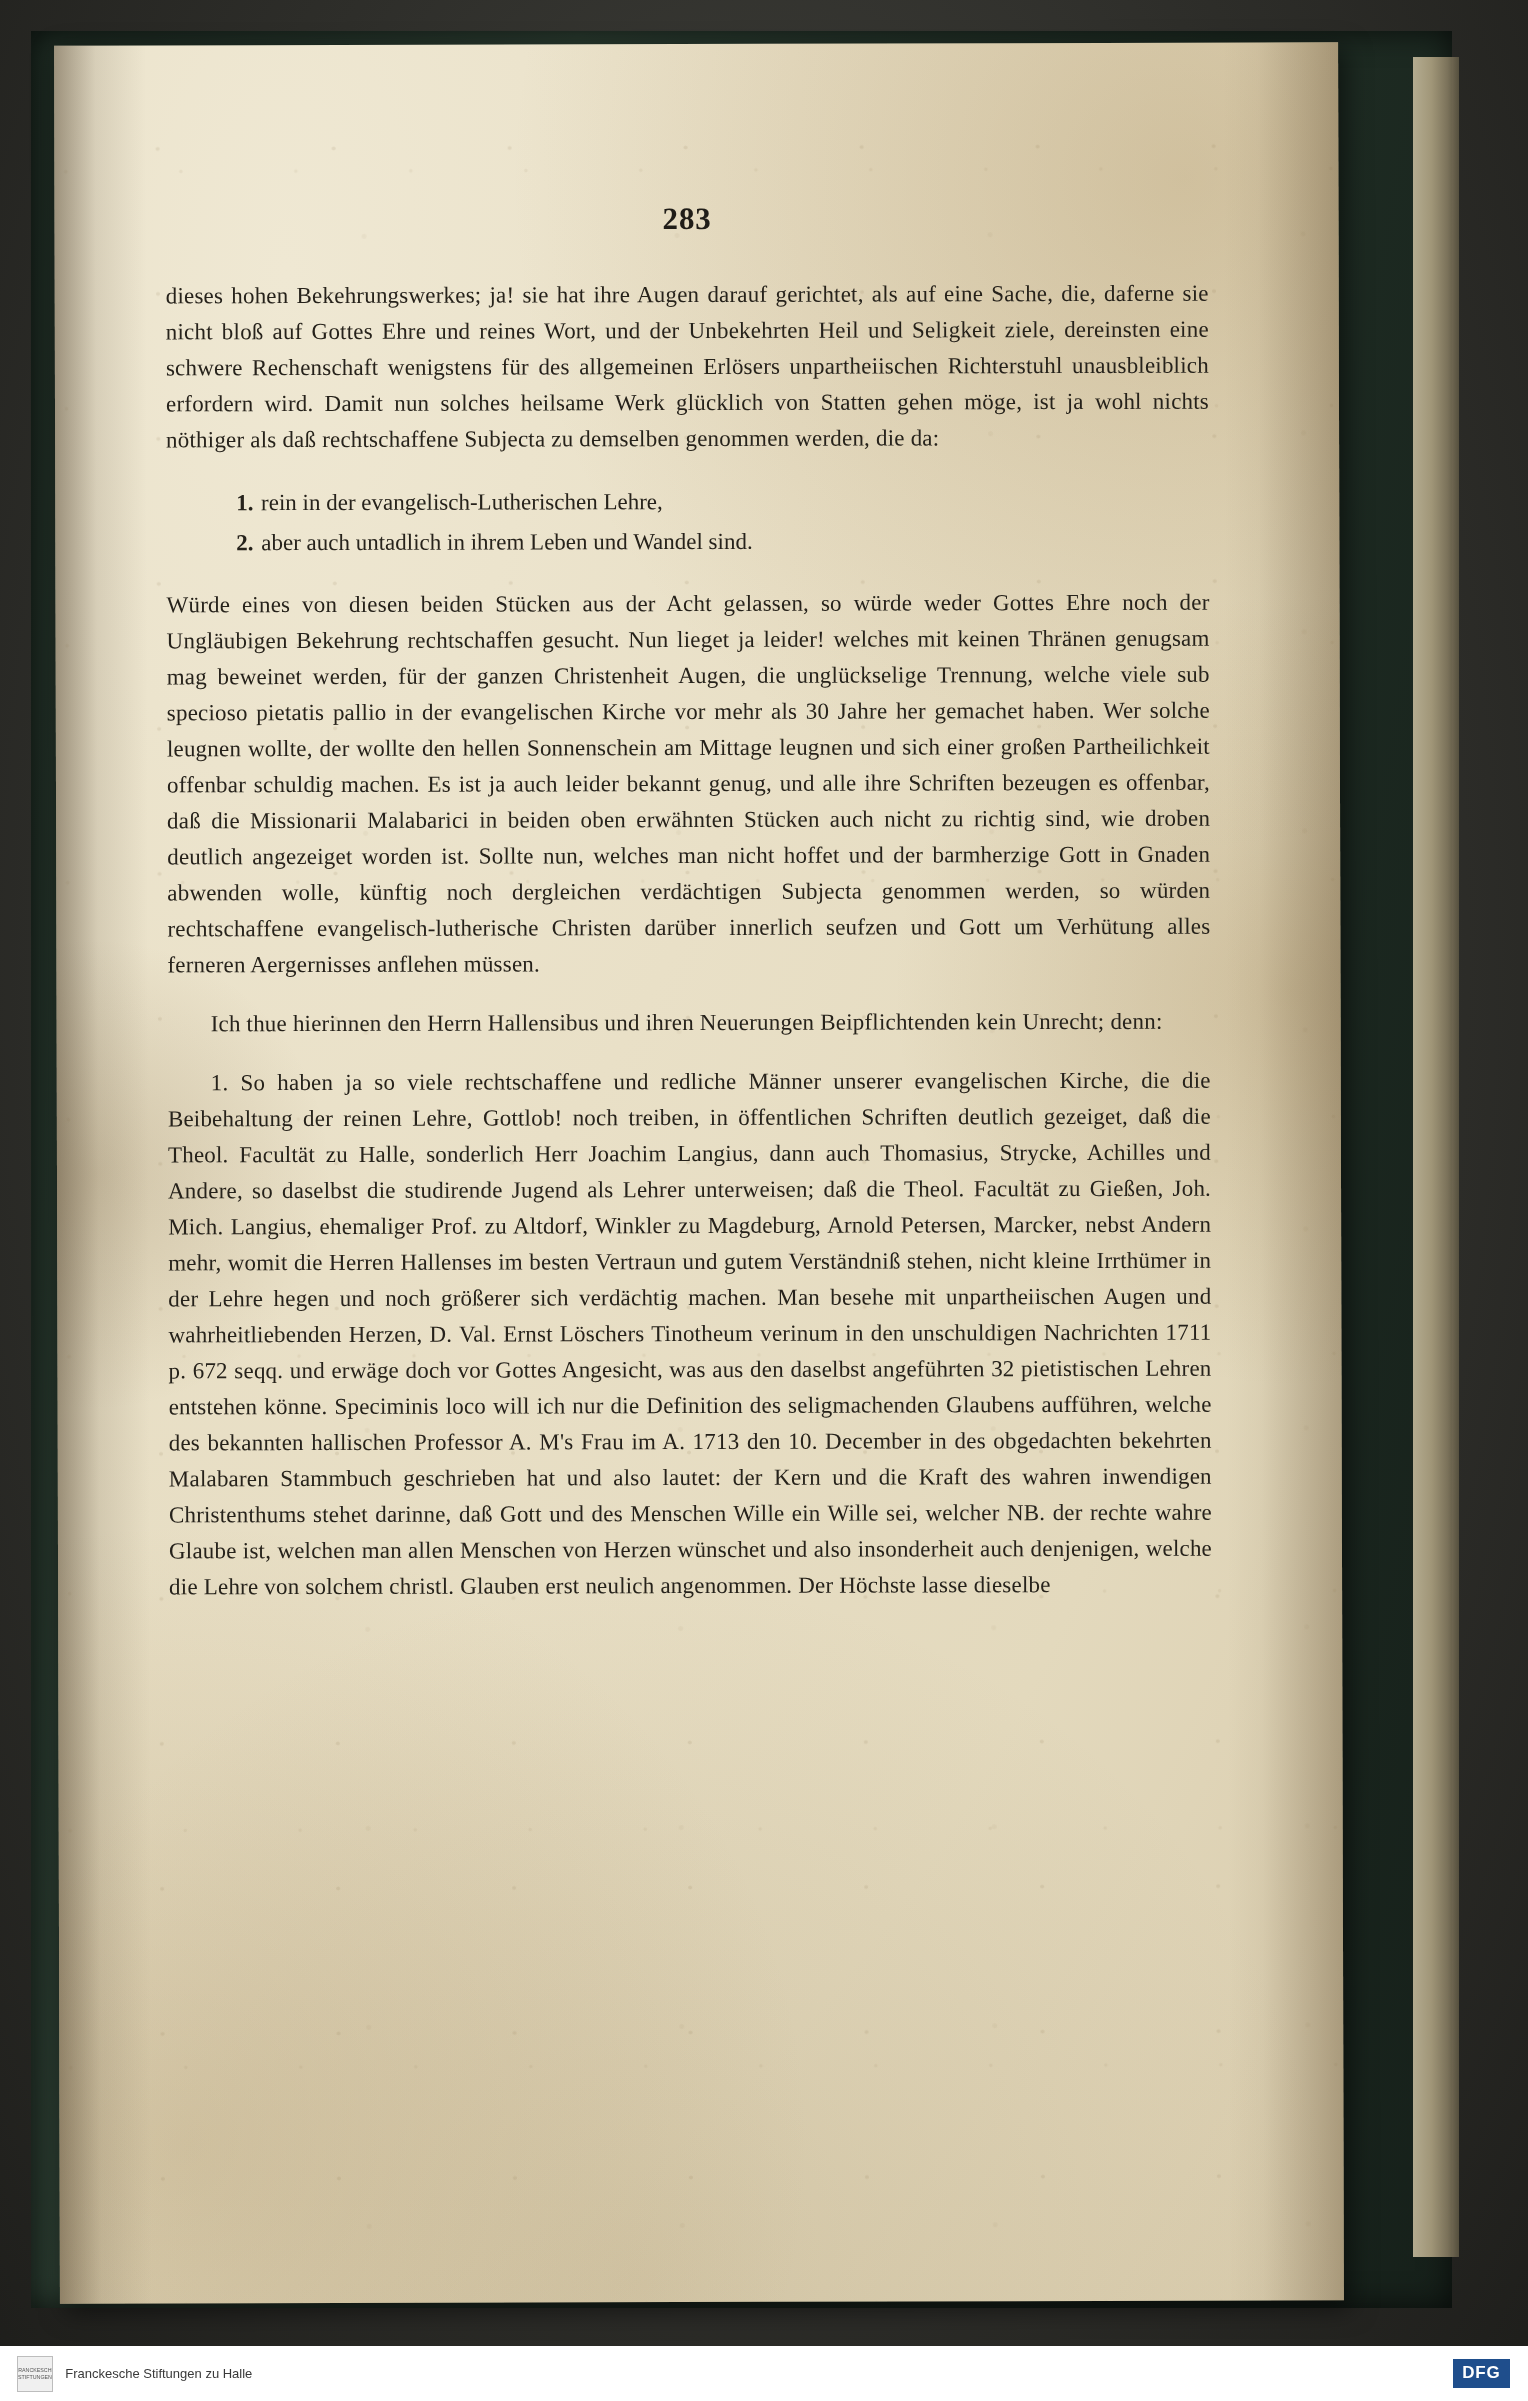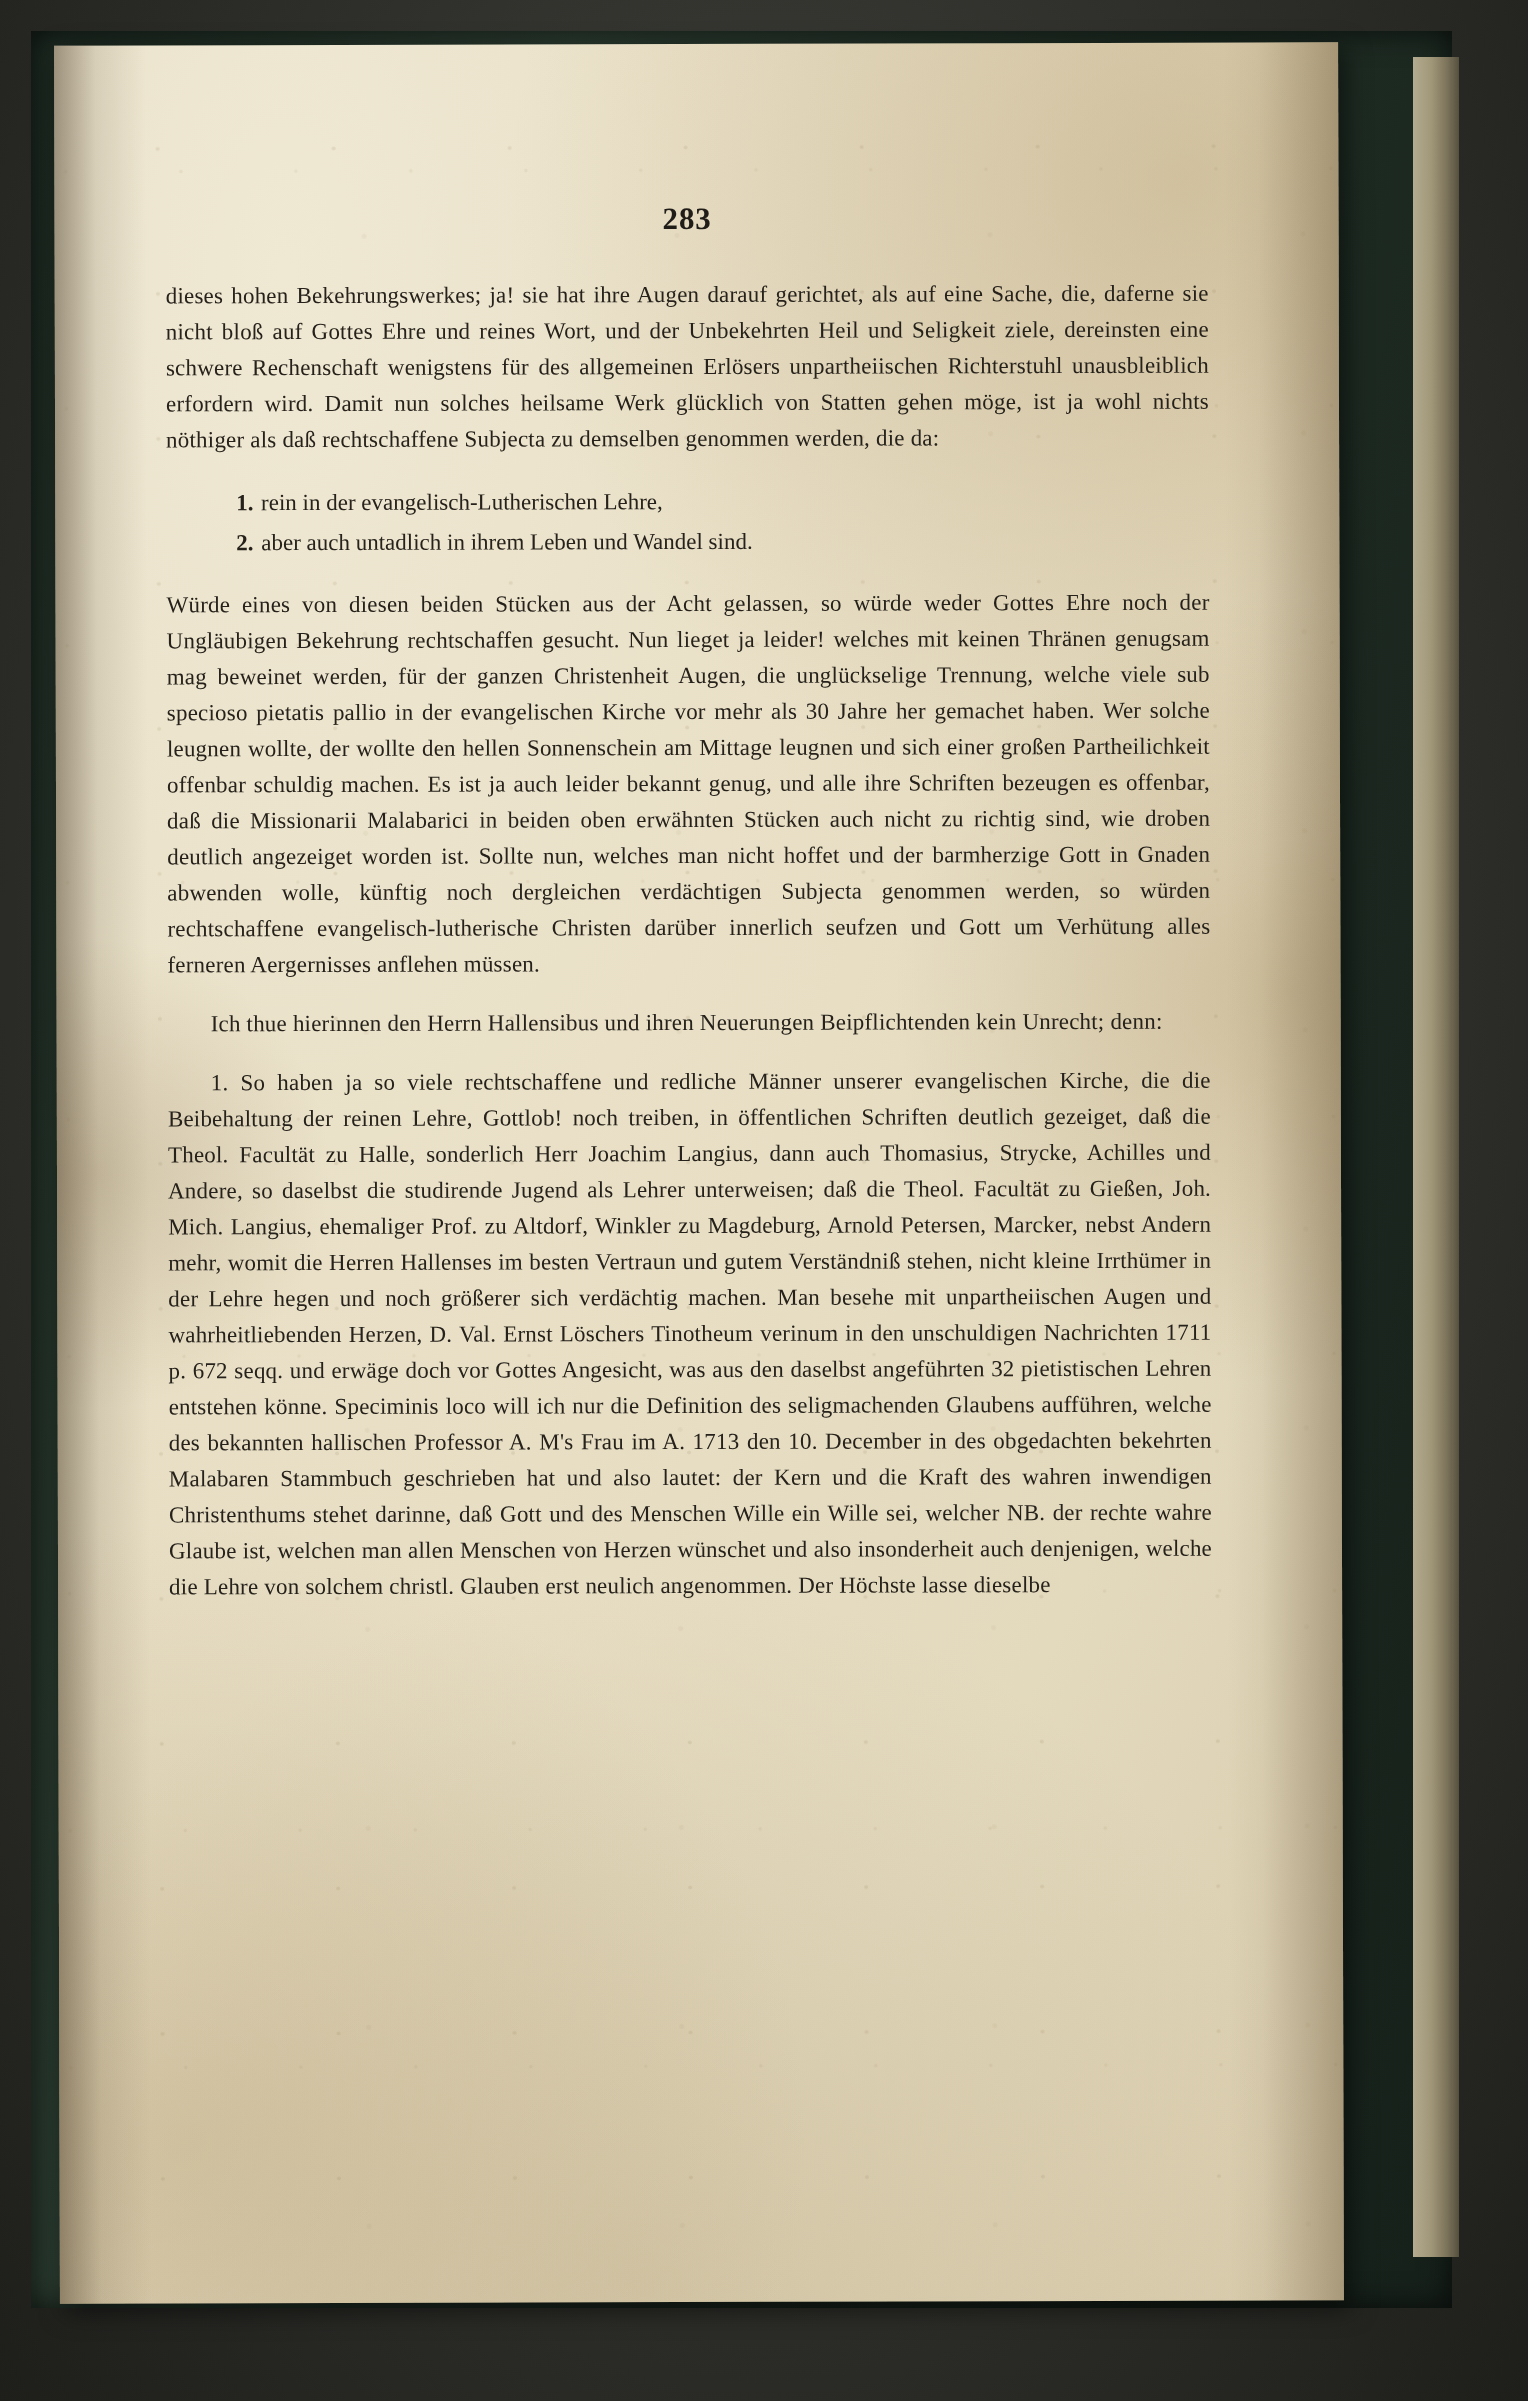--- a/index.html
+++ b/index.html
@@ -220,15 +220,22 @@
 
       <p class="body">Würde eines von diesen beiden Stücken aus der Acht gelassen, so würde weder Gottes Ehre noch der Ungläubigen Bekehrung rechtschaffen gesucht. Nun lieget ja leider! welches mit keinen Thränen genugsam mag beweinet werden, für der ganzen Christenheit Augen, die unglückselige Trennung, welche viele sub specioso pietatis pallio in der evangelischen Kirche vor mehr als 30 Jahre her gemachet haben. Wer solche leugnen wollte, der wollte den hellen Sonnenschein am Mittage leugnen und sich einer großen Partheilichkeit offenbar schuldig machen. Es ist ja auch leider bekannt genug, und alle ihre Schriften bezeugen es offenbar, daß die Missionarii Malabarici in beiden oben erwähnten Stücken auch nicht zu richtig sind, wie droben deutlich angezeiget worden ist. Sollte nun, welches man nicht hoffet und der barmherzige Gott in Gnaden abwenden wolle, künftig noch dergleichen verdächtigen Subjecta genommen werden, so würden rechtschaffene evangelisch-lutherische Christen darüber innerlich seufzen und Gott um Verhütung alles ferneren Aergernisses anflehen müssen.</p>
 
       <p class="body indent">Ich thue hierinnen den Herrn Hallensibus und ihren Neuerungen Beipflichtenden kein Unrecht; denn:</p>
 
       <p class="body indent">1. So haben ja so viele rechtschaffene und redliche Männer unserer evangelischen Kirche, die die Beibehaltung der reinen Lehre, Gottlob! noch treiben, in öffentlichen Schriften deutlich gezeiget, daß die Theol. Facultät zu Halle, sonderlich Herr Joachim Langius, dann auch Thomasius, Strycke, Achilles und Andere, so daselbst die studirende Jugend als Lehrer unterweisen; daß die Theol. Facultät zu Gießen, Joh. Mich. Langius, ehemaliger Prof. zu Altdorf, Winkler zu Magdeburg, Arnold Petersen, Marcker, nebst Andern mehr, womit die Herren Hallenses im besten Vertraun und gutem Verständniß stehen, nicht kleine Irrthümer in der Lehre hegen und noch größerer sich verdächtig machen. Man besehe mit unpartheiischen Augen und wahrheitliebenden Herzen, D. Val. Ernst Löschers Tinotheum verinum in den unschuldigen Nachrichten 1711 p. 672 seqq. und erwäge doch vor Gottes Angesicht, was aus den daselbst angeführten 32 pietistischen Lehren entstehen könne. Speciminis loco will ich nur die Definition des seligmachenden Glaubens aufführen, welche des bekannten hallischen Professor A. M's Frau im A. 1713 den 10. December in des obgedachten bekehrten Malabaren Stammbuch geschrieben hat und also lautet: der Kern und die Kraft des wahren inwendigen Christenthums stehet darinne, daß Gott und des Menschen Wille ein Wille sei, welcher NB. der rechte wahre Glaube ist, welchen man allen Menschen von Herzen wünschet und also insonderheit auch denjenigen, welche die Lehre von solchem christl. Glauben erst neulich angenommen. Der Höchste lasse dieselbe</p>
 
     </div>
   </div>
 
+  <div class="footer-bar">
+    <div class="fs-logo">
+      <span>FRANCKESCHE STIFTUNGEN</span>
+    </div>
+    <div class="fs-text">Franckesche Stiftungen zu Halle</div>
+    <div class="dfg">DFG</div>
+  </div>
 
 </div>
 
 
 </body></html>

